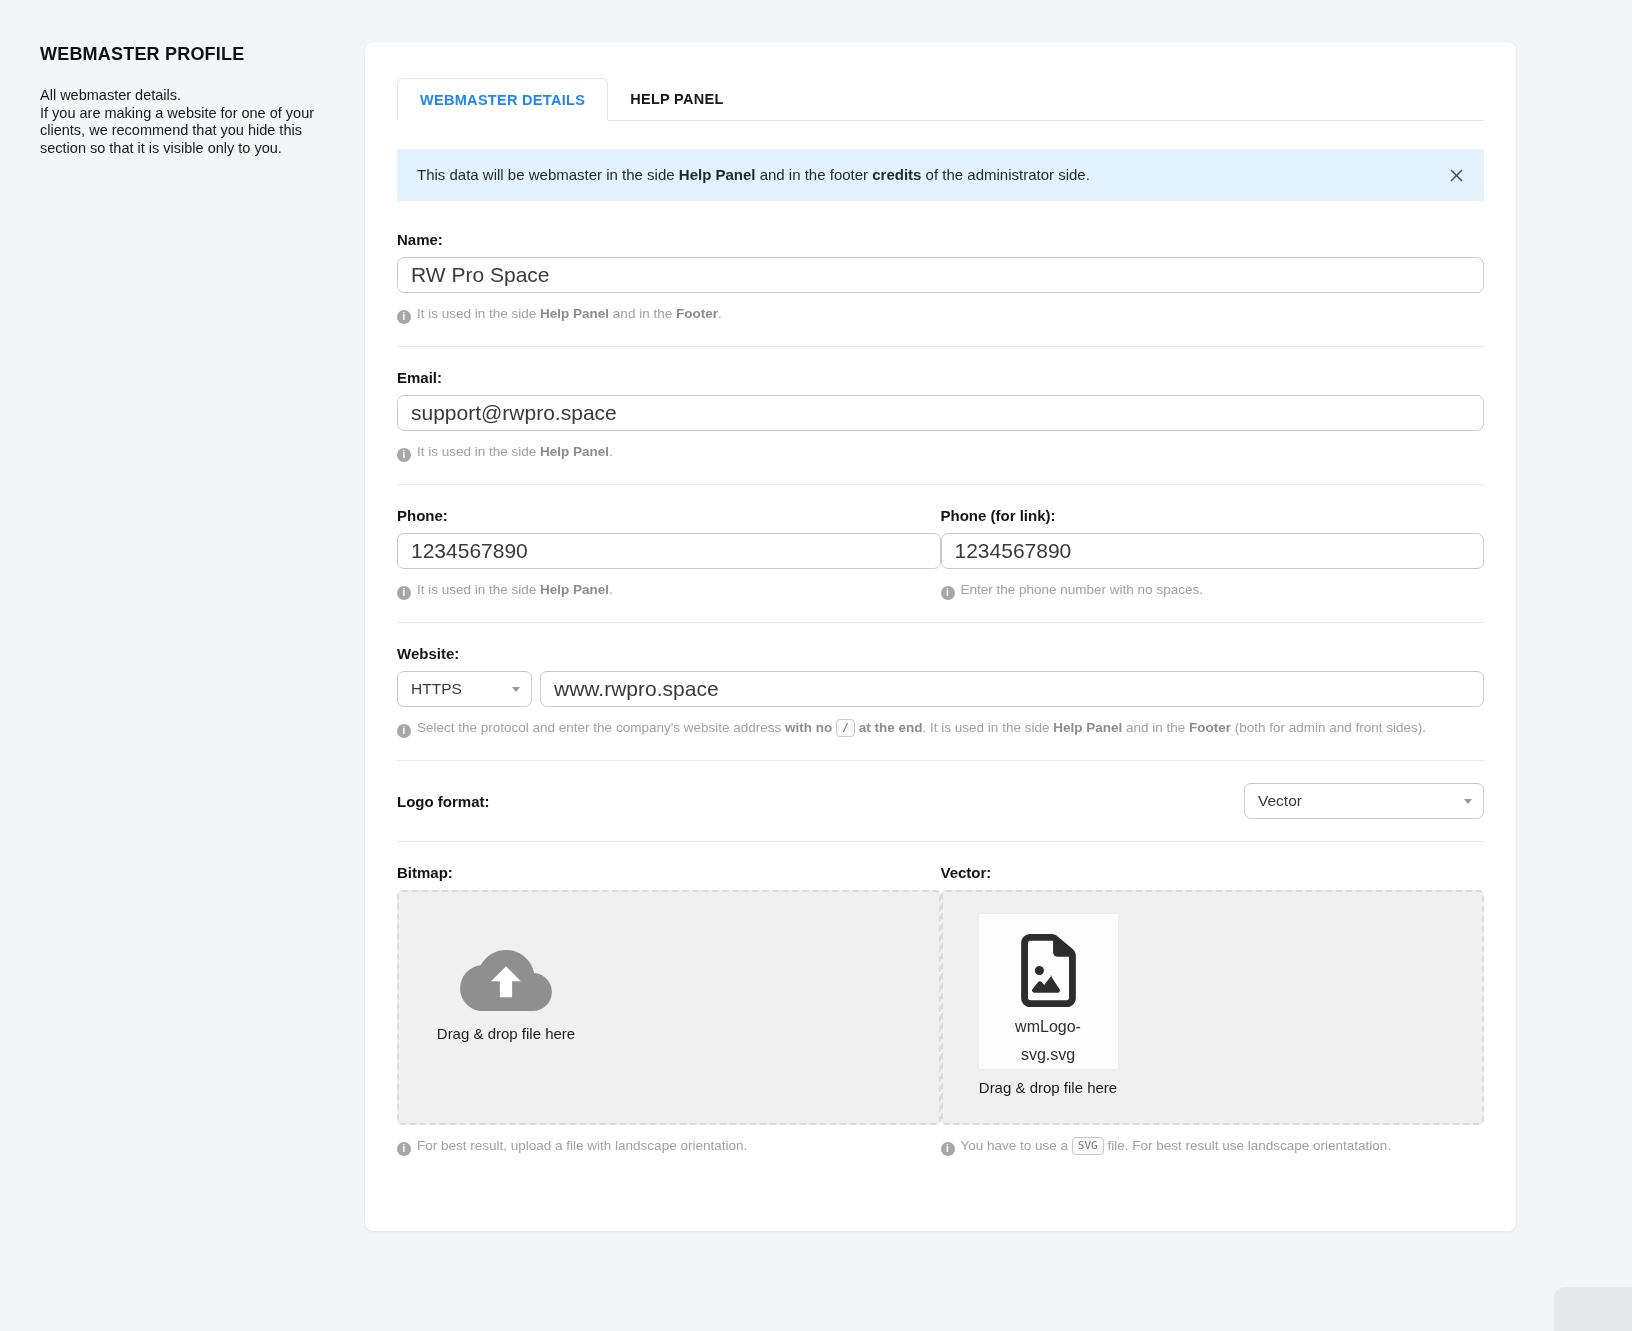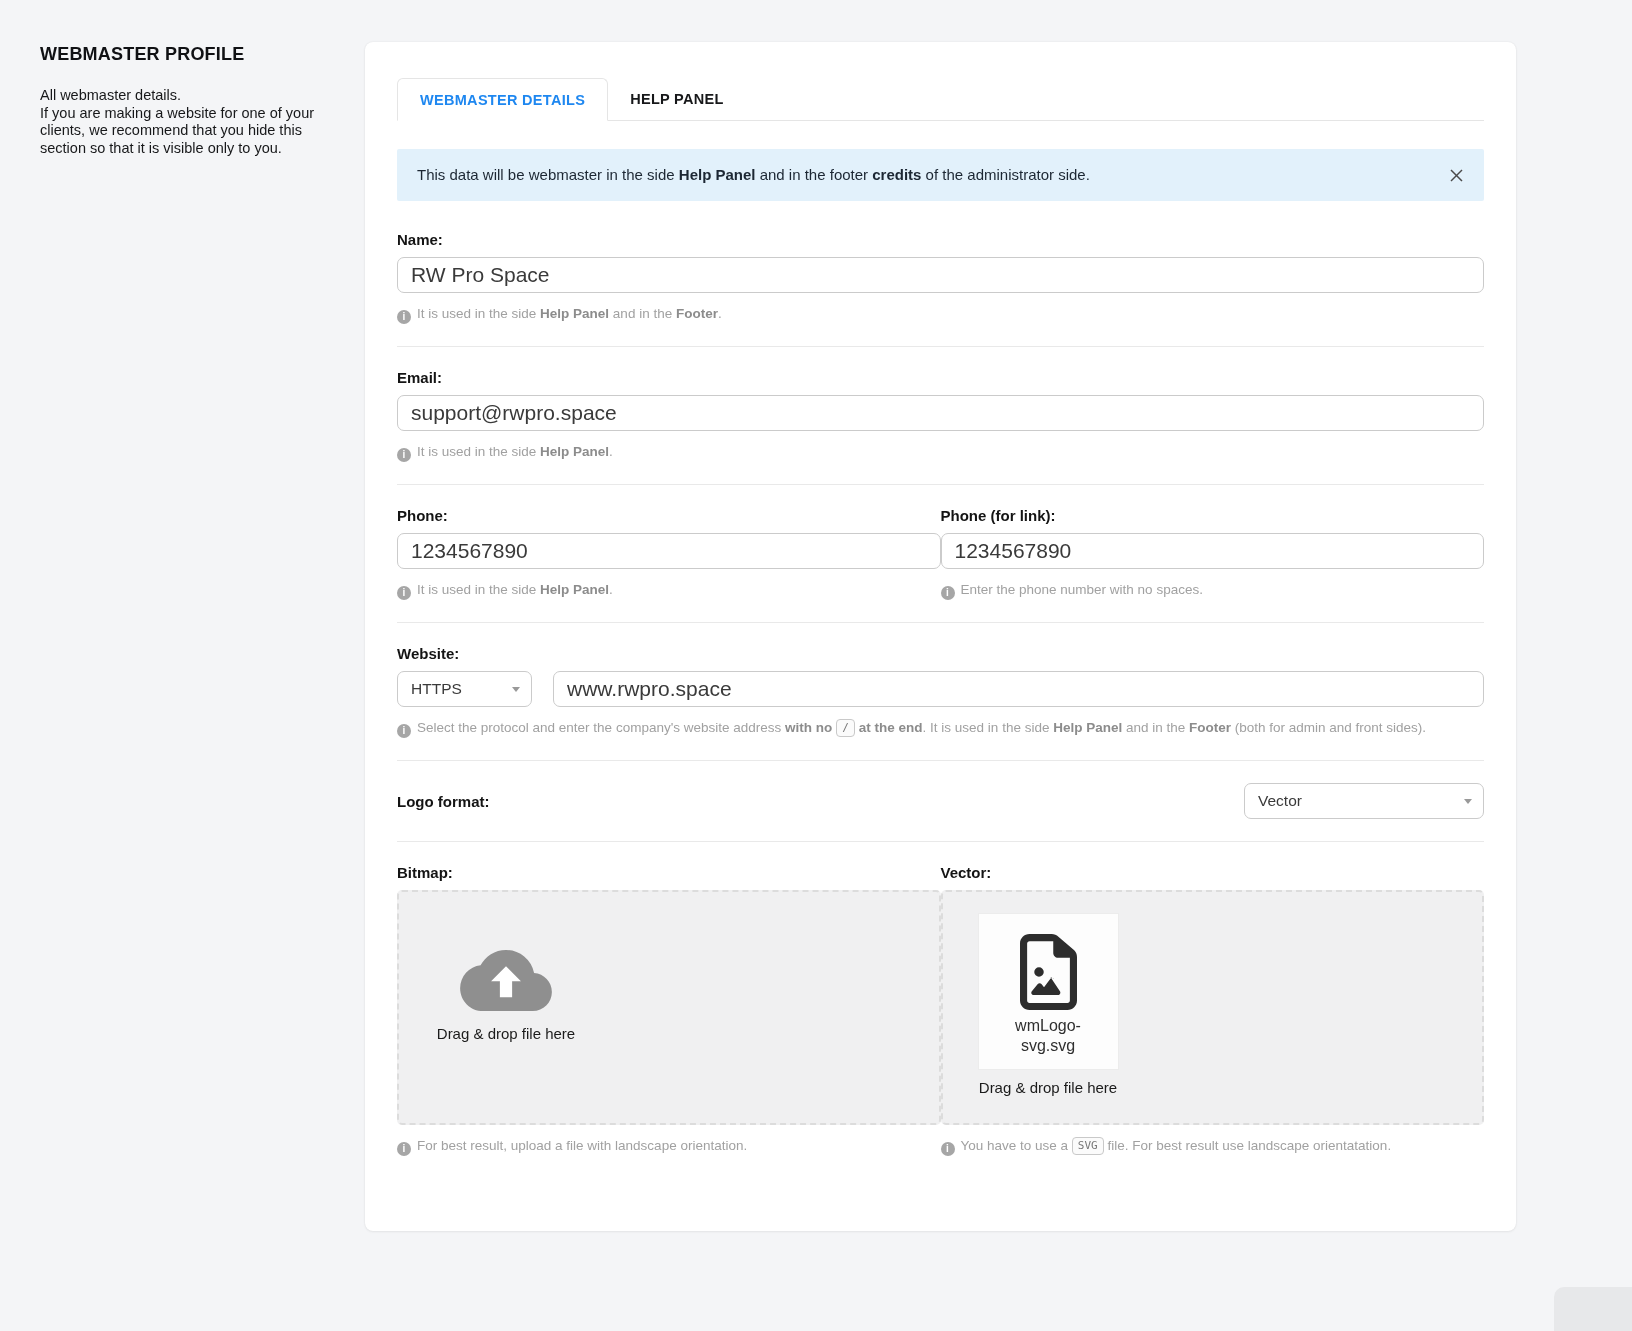--- a/index.html
+++ b/index.html
@@ -71,39 +71,39 @@
 
   
   .select{
     position:relative;height:36px;box-sizing:border-box;border:1px solid #cbcbcb;border-radius:7px;
     background:#fff;font-size:15.5px;color:#3a3a3a;line-height:34px;padding:0 30px 0 13px;cursor:pointer;
   }
   .caret{
     position:absolute;right:11px;top:15px;width:0;height:0;
     border-left:4.5px solid transparent;border-right:4.5px solid transparent;border-top:5.5px solid #999;
   }
-  .website-row{display:flex;gap:21px;}
+  .website-row{display:flex;gap:8px;}
   .website-row .select{width:135px;flex:none;}
   .website-row .input{flex:1;}
   .logo-row{display:flex;justify-content:space-between;align-items:center;}
   .logo-row .label{margin:0;}
   .logo-row .select{width:240px;box-sizing:border-box;}
 
   
   .dropzone{
     height:235px;background:#f0f0f1;border:2px dashed #dcdcdc;border-radius:5px;box-sizing:border-box;
   }
   .dz-content{padding-top:56px;padding-left:32px;width:150px;text-align:center;}
   .dz-text{margin-top:8px;font-size:15px;color:#1b1b1b;}
   .vector-zone{padding:21px 0 0 35px;}
   .preview{
     width:141px;height:157px;background:#fdfdfd;border:1px solid #ececec;box-sizing:border-box;
     display:flex;flex-direction:column;align-items:center;padding-top:20px;
   }
-  .file-name{margin-top:6px;font-size:16px;line-height:20px;color:#2f2f2f;text-align:center;width:112px;word-wrap:break-word;}
+  .file-name{margin-top:6px;font-size:16px;line-height:28px;color:#2f2f2f;text-align:center;width:112px;word-wrap:break-word;}
   .vector-zone .dz-text{width:141px;text-align:center;margin-top:9px;}
 
   
   .corner{
     position:absolute;right:0;bottom:0;width:78px;height:44px;
     background:#e7e8ea;border-radius:10px 0 0 0;
   }
 </style>
 </head>
 <body>

